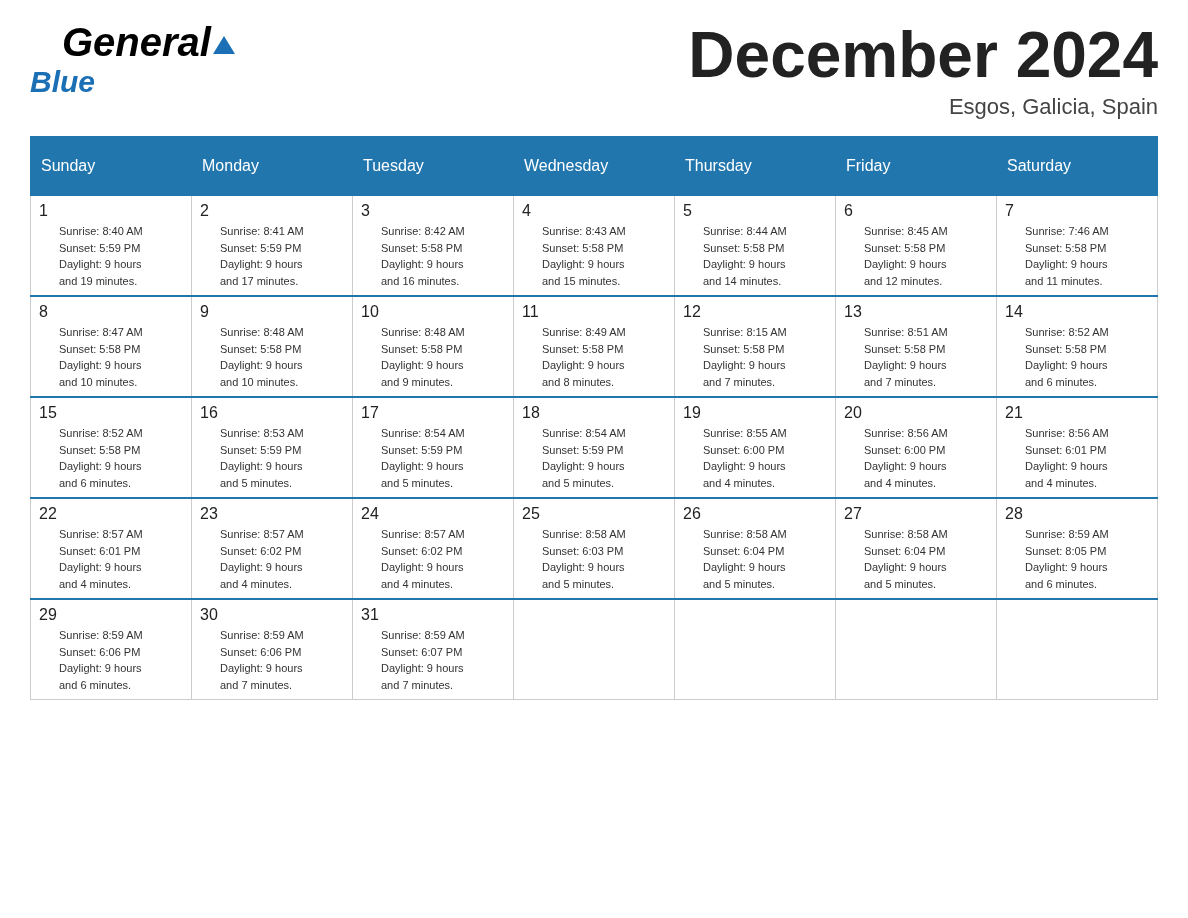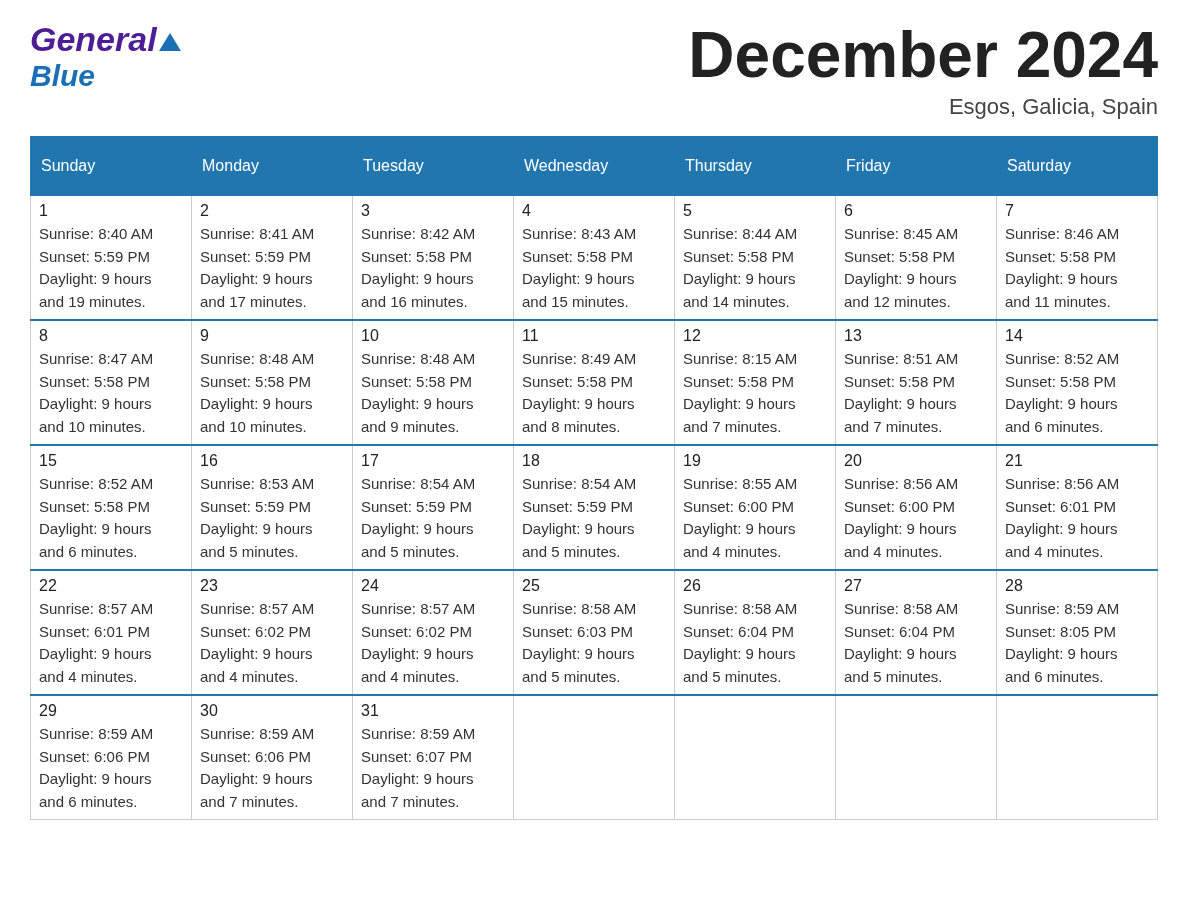--- a/index.html
+++ b/index.html
@@ -59,43 +59,44 @@
       min-height: 100px;
     }
     .day-number {
       font-size: 16px;
       font-weight: normal;
       color: #222;
       display: block;
       margin-bottom: 3px;
     }
     .day-info {
-      font-size: 15px;
+      font-size: 11px;
       line-height: 1.5;
       color: #333;
+      margin-left: 20px;
     }
     .row-divider td {
       border-top: 2px solid #2176ae;
     }
     .empty-cell {
       background: #fff;
     }
     
     .logo-row {
       display: flex;
       align-items: center;
     }
   </style>
 </head>
 <body>
 
 <div class="header">
   <div class="logo">
     <div class="logo-row">
-      <span style="font-size:34px; font-weight:900; color:#4c1d95; font-style:italic;">General</span>
+      <span style="font-size:40px; font-weight:900; color:#000000; font-style:italic;margin-left:32px;">General</span>
       <svg width="22" height="18" viewBox="0 0 22 18" style="margin-left:2px; margin-top:4px;">
         <polygon points="0,18 11,0 22,18" fill="#1a6fb5"></polygon>
       </svg>
     </div>
     <div>
       <span style="font-size:30px; font-weight:900; color:#1a6fb5; font-style:italic;">Blue</span>
     </div>
   </div>
   <div class="title-block">
     <div class="month-title">December 2024</div>
@@ -136,21 +137,21 @@
         <td>
           <span class="day-number">5</span>
           <div class="day-info"><span>Sunrise: 8:44 AM</span><br><span>Sunset: 5:58 PM</span><br><span>Daylight: 9 hours</span><br><span>and 14 minutes.</span></div>
         </td>
         <td>
           <span class="day-number">6</span>
           <div class="day-info"><span>Sunrise: 8:45 AM</span><br><span>Sunset: 5:58 PM</span><br><span>Daylight: 9 hours</span><br><span>and 12 minutes.</span></div>
         </td>
         <td>
           <span class="day-number">7</span>
-          <div class="day-info"><span>Sunrise: 8:46 AM</span><br><span>Sunset: 5:58 PM</span><br><span>Daylight: 9 hours</span><br><span>and 11 minutes.</span></div>
+          <div class="day-info"><span>Sunrise: 7:46 AM</span><br><span>Sunset: 5:58 PM</span><br><span>Daylight: 9 hours</span><br><span>and 11 minutes.</span></div>
         </td>
       </tr>
       <tr class="row-divider">
         <td>
           <span class="day-number">8</span>
           <div class="day-info"><span>Sunrise: 8:47 AM</span><br><span>Sunset: 5:58 PM</span><br><span>Daylight: 9 hours</span><br><span>and 10 minutes.</span></div>
         </td>
         <td>
           <span class="day-number">9</span>
           <div class="day-info"><span>Sunrise: 8:48 AM</span><br><span>Sunset: 5:58 PM</span><br><span>Daylight: 9 hours</span><br><span>and 10 minutes.</span></div>

